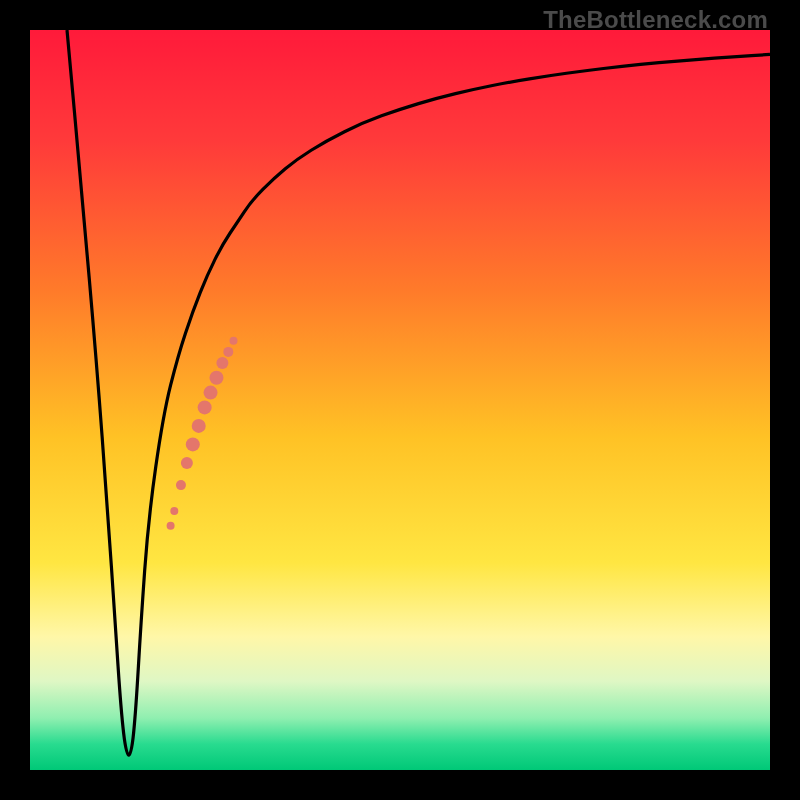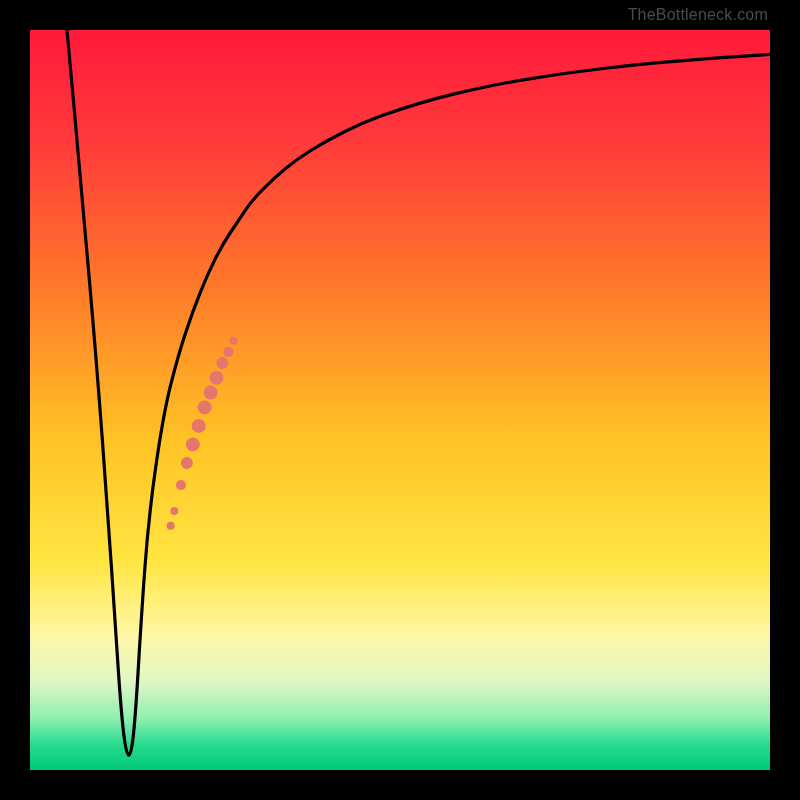--- a/index.html
+++ b/index.html
@@ -17,22 +17,22 @@
     top: 30px;
     width: 740px;
     height: 740px;
     background: #000;
   }
   .watermark {
     position: absolute;
     top: 6px;
     right: 32px;
     color: #4b4b4b;
-    font-size: 16px;
-    font-weight: 400;
+    font-size: 24px;
+    font-weight: 700;
     letter-spacing: 0.2px;
     z-index: 5;
     font-family: Arial, sans-serif;
   }
   svg {
     display: block;
   }
 </style>
 </head>
 <body>

